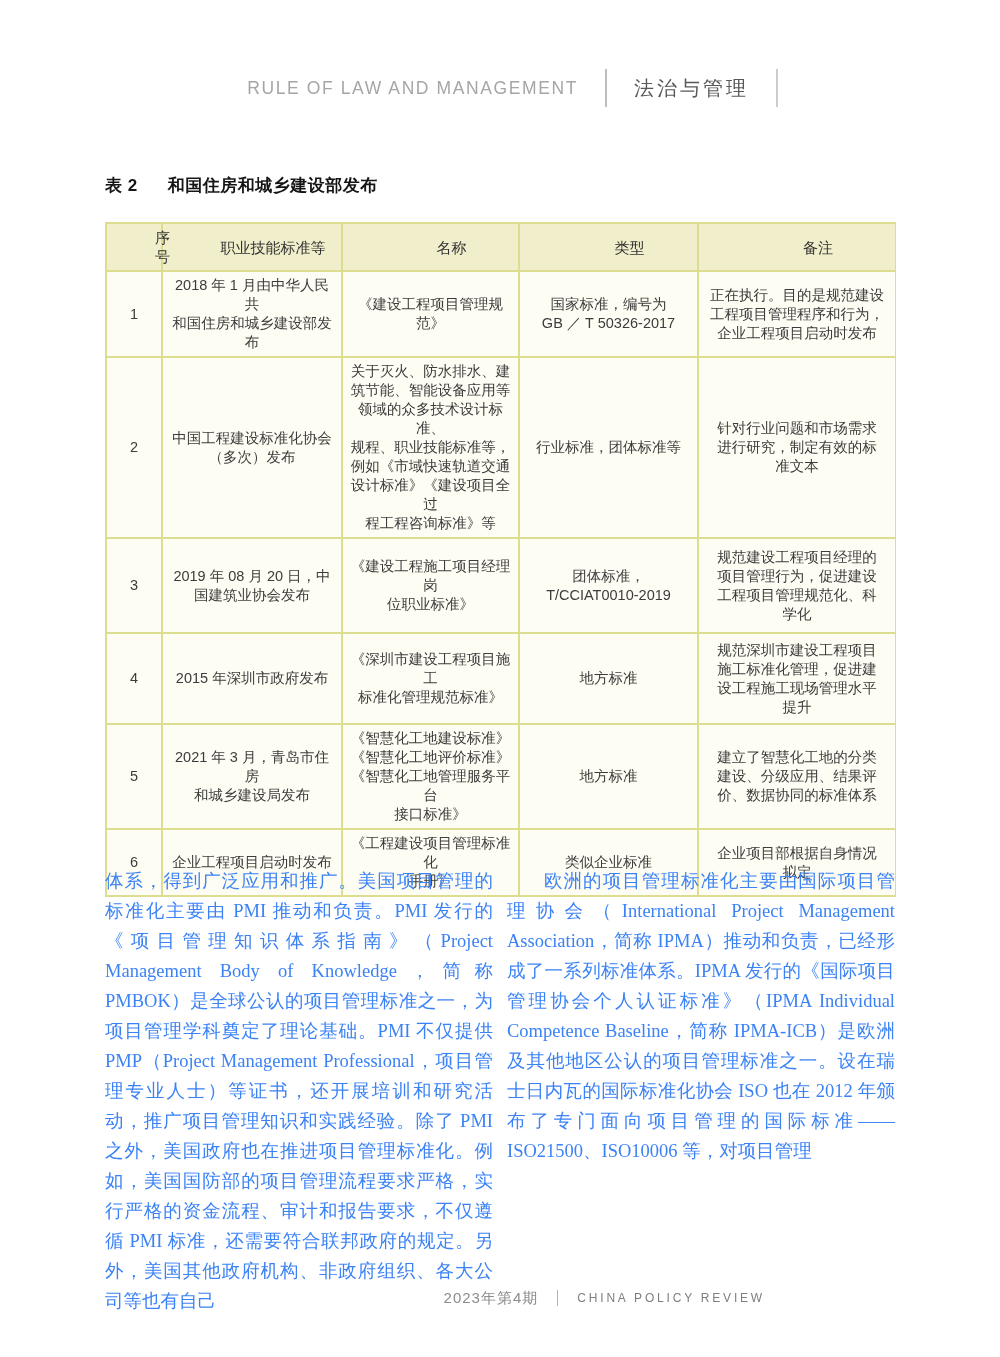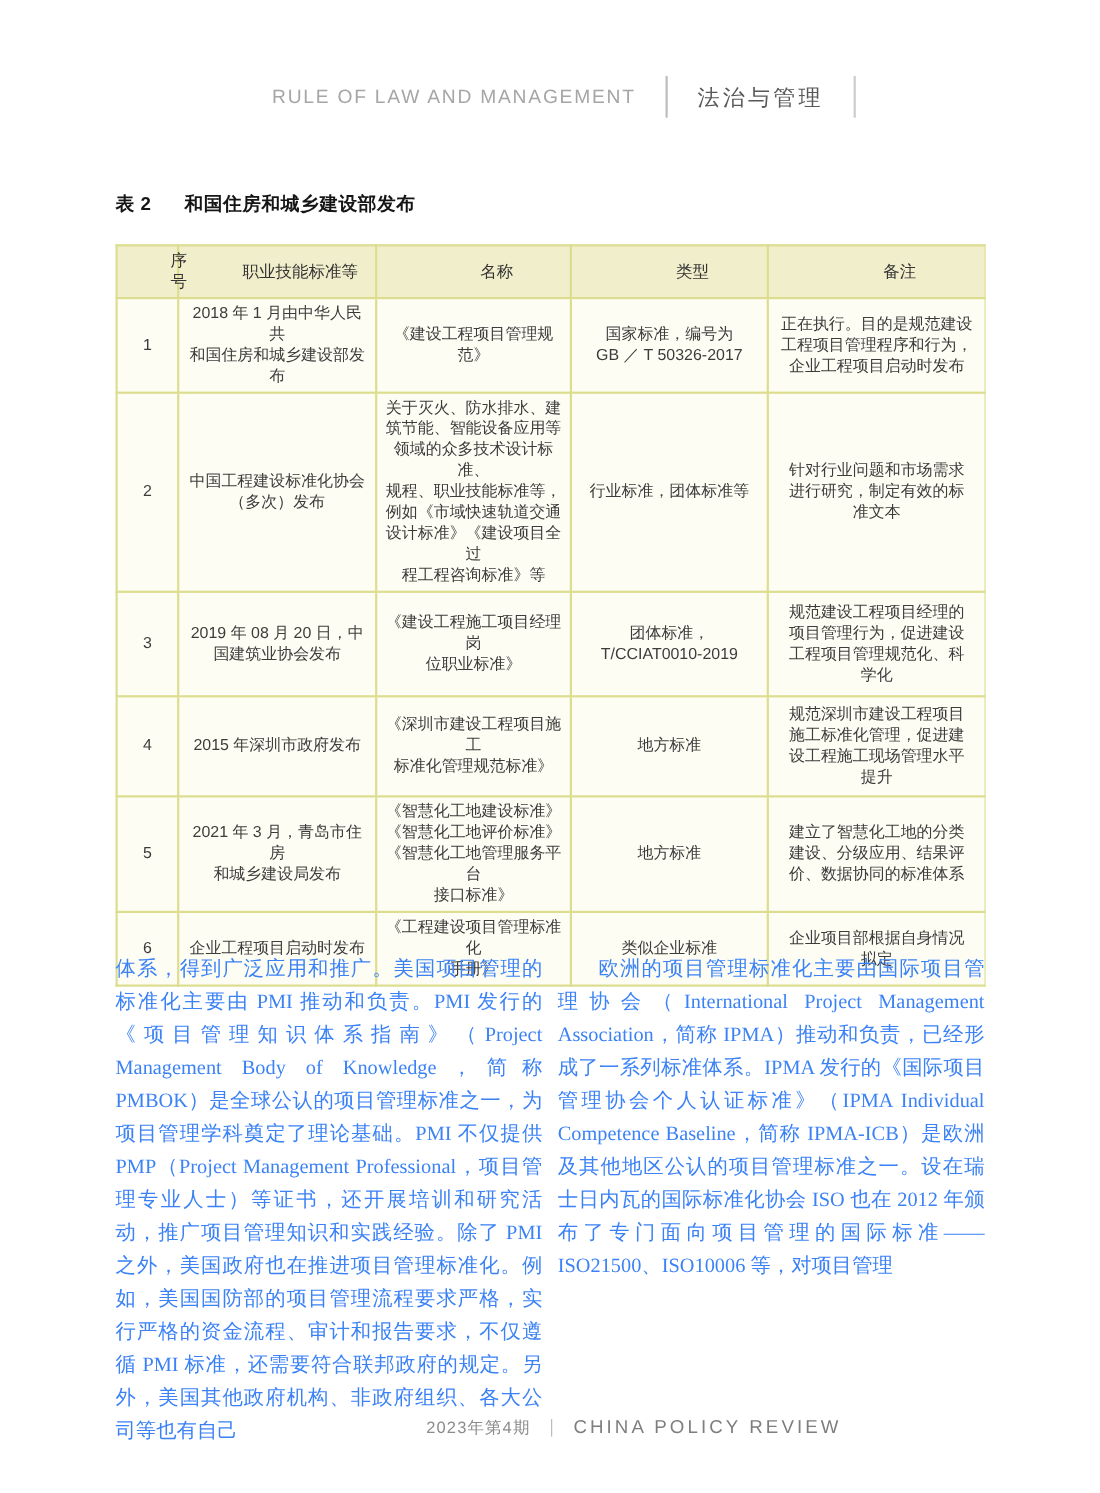--- a/index.html
+++ b/index.html
@@ -69,21 +69,21 @@
   .text-col { width:388px; text-align:justify; }
   .text-col p.indent { text-indent:2em; }
 
   
   .page-footer {
     position:absolute; top:1284px; right:131px; height:28px;
     display:flex; align-items:center; gap:19px;
   }
   .footer-issue { color:#8c8c8c; font-size:15px; letter-spacing:1px; }
   .footer-divider { width:1px; height:16px; background:#b5b5b5; }
-  .footer-journal { color:#7e7e7e; font-size:17px; letter-spacing:2.8px; }
+  .footer-journal { color:#7e7e7e; font-size:12px; letter-spacing:2.8px; }
 </style>
 </head>
 <body>
 
 <div class="page">
 
   <div class="page-header">
     <span class="en-title">RULE OF LAW AND MANAGEMENT</span>
     <span class="header-divider"></span>
     <span class="cn-title">法治与管理</span>

